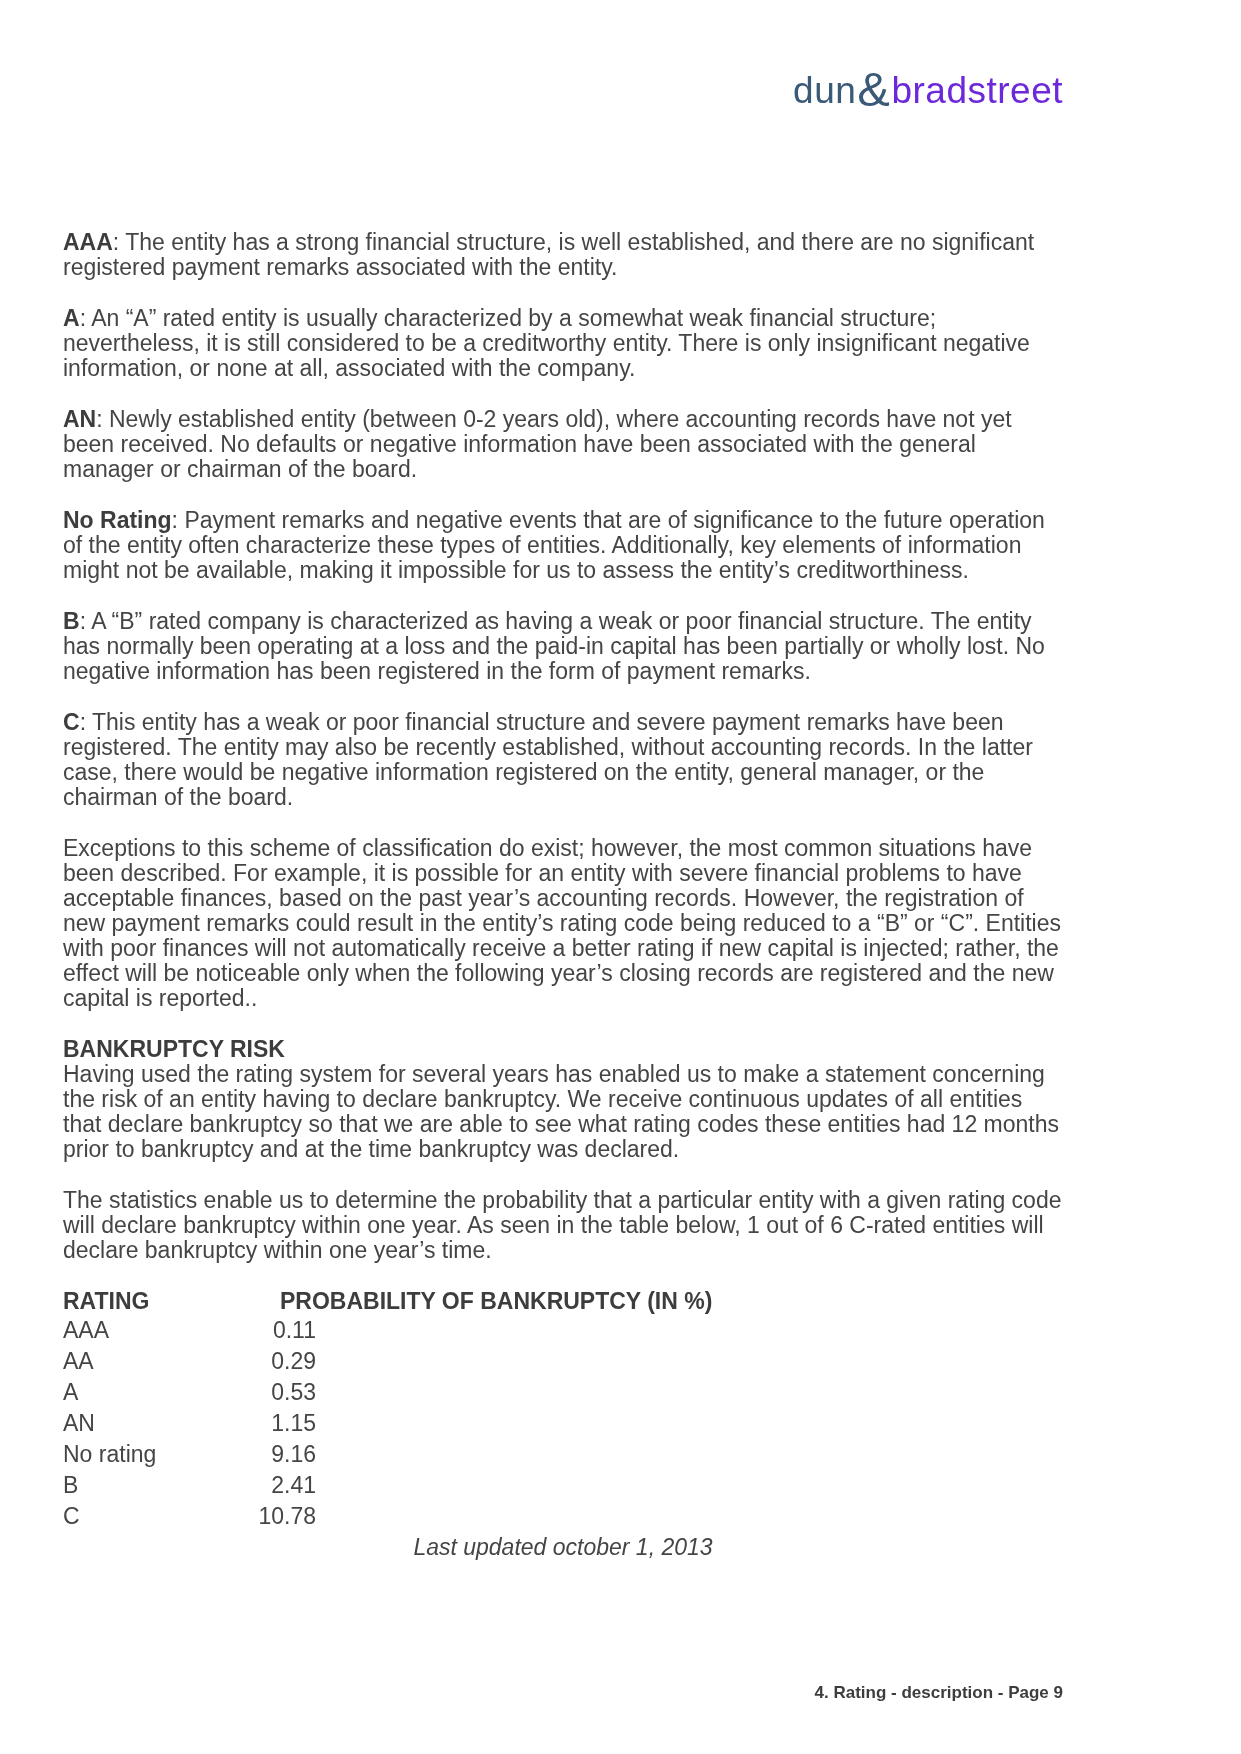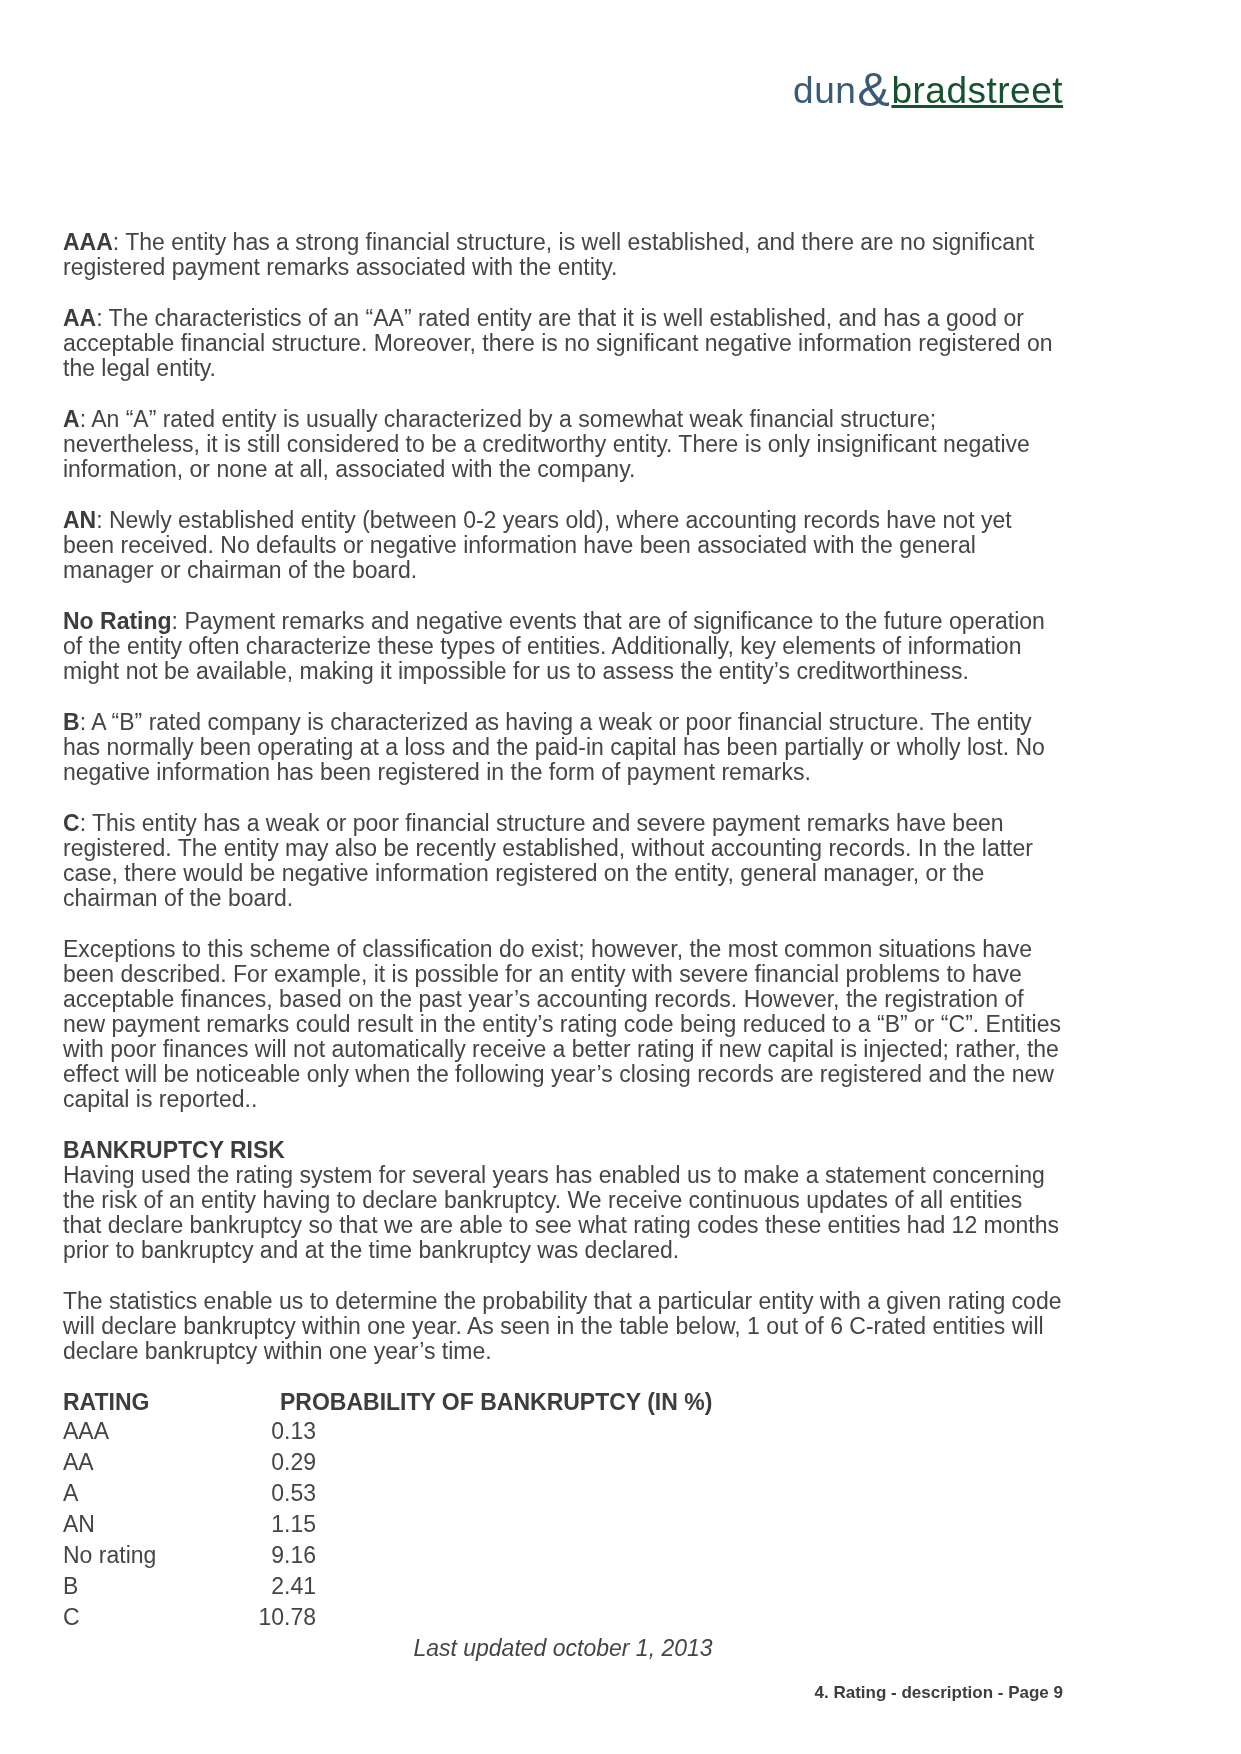--- a/index.html
+++ b/index.html
@@ -24,21 +24,21 @@
   }
   .logo .dun { color:#3a5a78; }
   .logo .amp {
     color:#3a5a78;
     font-size:1.32em;
     font-weight:400;
     position:relative;
     top:3px;
     margin:0 1px;
   }
-  .logo .bradstreet { color:#14532d;text-decoration:underline; }
+  .logo .bradstreet { color:#6d28d9; }
 
   
   .content {
     position:absolute;
     left:63px;
     top:230px;
     width:1000px;
     font-size:23px;
     line-height:25px;
   }
@@ -83,21 +83,20 @@
 <div class="page">
 
   <div class="logo">
     <span class="dun">dun</span><span class="amp">&amp;</span><span class="bradstreet">bradstreet</span>
   </div>
 
   <div class="content">
 
     <p><strong class="term">AAA</strong><span>: The entity has a strong financial structure, is well established, and there are no significant registered payment remarks associated with the entity.</span></p>
 
-    <p><strong class="term">AA</strong><span>: The characteristics of an “AA” rated entity are that it is well established, and has a good or acceptable financial structure. Moreover, there is no significant negative information registered on the legal entity.</span></p>
 
     <p><strong class="term">A</strong><span>: An “A” rated entity is usually characterized by a somewhat weak financial structure; nevertheless, it is still considered to be a creditworthy entity. There is only insignificant negative information, or none at all, associated with the company.</span></p>
 
     <p><strong class="term">AN</strong><span>: Newly established entity (between 0-2 years old), where accounting records have not yet been received. No defaults or negative information have been associated with the general manager or chairman of the board.</span></p>
 
     <p><strong class="term">No Rating</strong><span>: Payment remarks and negative events that are of significance to the future operation of the entity often characterize these types of entities. Additionally, key elements of information might not be available, making it impossible for us to assess the entity’s creditworthiness.</span></p>
 
     <p><strong class="term">B</strong><span>: A “B” rated company is characterized as having a weak or poor financial structure. The entity has normally been operating at a loss and the paid-in capital has been partially or wholly lost. No negative information has been registered in the form of payment remarks.</span></p>
 
     <p><strong class="term">C</strong><span>: This entity has a weak or poor financial structure and severe payment remarks have been registered. The entity may also be recently established, without accounting records. In the latter case, there would be negative information registered on the entity, general manager, or the chairman of the board.</span></p>
@@ -107,21 +106,21 @@
     <p class="heading">BANKRUPTCY RISK</p>
     <p>Having used the rating system for several years has enabled us to make a statement concerning the risk of an entity having to declare bankruptcy. We receive continuous updates of all entities that declare bankruptcy so that we are able to see what rating codes these entities had 12 months prior to bankruptcy and at the time bankruptcy was declared.</p>
     <p>The statistics enable us to determine the probability that a particular entity with a given rating code will declare bankruptcy within one year. As seen in the table below, 1 out of 6 C-rated entities will declare bankruptcy within one year’s time.</p>
 
     <div class="ratings-table">
       <div class="trow trow-head">
         <span class="thead-label">RATING</span><span class="thead-col2">PROBABILITY OF BANKRUPTCY (IN %)</span>
       </div>
       <div class="trow">
         <span class="tlabel">AAA</span>
-        <span class="tvalue">0.13</span>
+        <span class="tvalue">0.11</span>
       </div>
       <div class="trow">
         <span class="tlabel">AA</span>
         <span class="tvalue">0.29</span>
       </div>
       <div class="trow">
         <span class="tlabel">A</span>
         <span class="tvalue">0.53</span>
       </div>
       <div class="trow">

